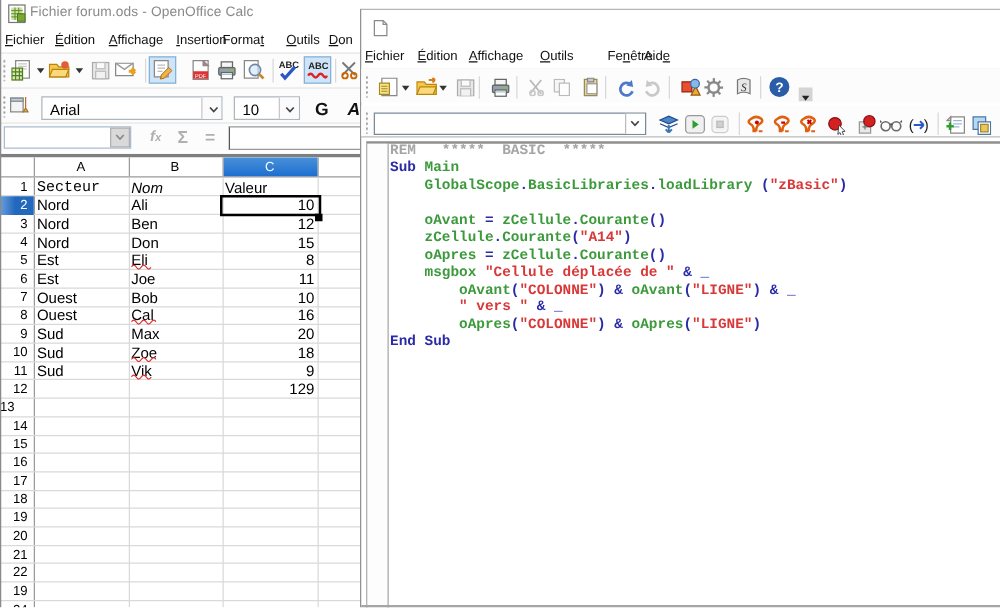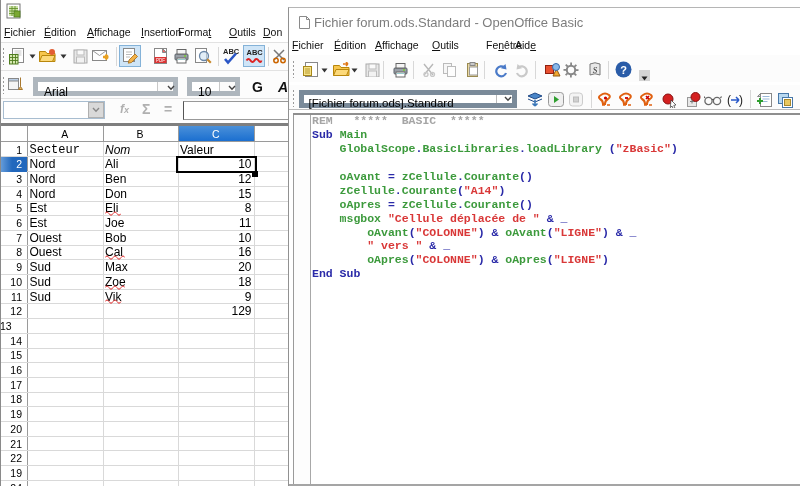--- a/index.html
+++ b/index.html
@@ -8,21 +8,21 @@
   .abs{position:absolute;}
   
   #calc{position:absolute;left:0;top:0;width:800px;height:486px;background:#fff;}
   #calc .titletext{color:#8a8a8a;font-size:11px;letter-spacing:0.1px;}
   .menubar{font-size:10.5px;color:#111;letter-spacing:0;white-space:nowrap;}
   .menubar span{position:absolute;top:0;}
   .menubar u{text-decoration:underline;text-underline-offset:1px;}
   .tbline{position:absolute;left:0;width:800px;height:1px;background:#e2e2e2;}
   .grip{position:absolute;width:3px;background-image:radial-gradient(circle,#9a9a9a 0.8px,transparent 1px);background-size:3px 4px;}
   .sep{position:absolute;width:1px;background:#d8d8d8;}
-  .combo{position:absolute;background:#fff;border:5px solid #a21caf;}
+  .combo{position:absolute;background:#fff;border:1px solid #a21caf;}
   .combo .arrowbox{position:absolute;right:0;top:0;bottom:0;width:15px;border-left:1px solid #c8c8c8;background:#fbfbfb;}
   
   #grid{position:absolute;left:0;top:123px;width:288px;height:363px;background:#fff;overflow:hidden;}
   .hdrtext{font-size:10.5px;color:#000;}
   .cellrow{position:absolute;font-size:12px;color:#000;height:14.85px;line-height:14.85px;}
   .wavy{}
   
   #basic{position:absolute;z-index:10;left:288px;top:7px;width:512px;height:479px;background:#fff;
          border-left:1px solid #919191;border-top:1px solid #b5b5b5;box-sizing:border-box;}
   #basic .titletext{color:#7d7d7d;font-size:13px;}
@@ -39,20 +39,21 @@
 
 <div id="calc">
 
   <div class="abs" style="left:0;top:0;width:800px;height:21px;background:#fff;"></div>
   <svg class="abs" style="left:6px;top:3px;" width="16" height="16" viewBox="0 0 16 16">
     <rect x="1" y="1" width="13" height="14" fill="#fff" stroke="#777" stroke-width="1"></rect>
     <rect x="3" y="3" width="9" height="10" fill="#cde3a9"></rect>
     <path d="M3 5.5h9M3 8h9M3 10.5h9M6 3v10M9 3v10" stroke="#5b8b22" stroke-width="0.8" fill="none"></path>
     <rect x="8" y="8" width="6" height="6" fill="#7aa832" stroke="#4c7a1a" stroke-width="0.8"></rect>
   </svg>
+  <div class="abs titletext" style="left:24px;top:4px;">Fichier forum.ods - OpenOffice Calc</div>
 
   <div class="menubar abs" style="left:0;top:26px;height:14px;width:800px;">
     <span style="left:4px;"><u>F</u>ichier</span>
     <span style="left:44px;"><u>É</u>dition</span>
     <span style="left:87px;"><u>A</u>ffichage</span>
     <span style="left:141px;"><u>I</u>nsertion</span>
     <span style="left:178px;">Forma<u>t</u></span>
     <span style="left:229px;"><u>O</u>utils</span>
     <span style="left:263px;"><u>D</u>on</span>
   </div>
@@ -287,21 +288,20 @@
       <path d="M0 2.6 Q 2 -0.6 4 2.6 T 8 2.6 T 12 2.6 T 16 2.6" stroke="#e03030" stroke-width="1" fill="none"></path>
     </svg>
   </div>
 
 <div id="basic">
 
   <svg class="abs" style="left:8px;top:7px;" width="15" height="15" viewBox="0 0 15 15">
     <path d="M2.5 1.5h7l3 3v9h-10z" fill="#fff" stroke="#8a8a8a" stroke-width="1"></path>
     <path d="M9.5 1.5v3h3" fill="none" stroke="#8a8a8a" stroke-width="1"></path>
   </svg>
-  <div class="abs titletext" style="left:25px;top:7px;">Fichier forum.ods.Standard - OpenOffice Basic</div>
 
   <div class="menubar abs" style="left:0;top:31px;height:14px;width:512px;">
     <span style="left:3px;"><u>F</u>ichier</span>
     <span style="left:45px;"><u>É</u>dition</span>
     <span style="left:86px;"><u>A</u>ffichage</span>
     <span style="left:143px;"><u>O</u>utils</span>
     <span style="left:197px;">Fe<u>n</u>être</span>
     <span style="left:226px;">Aid<u>e</u></span>
   </div>
   <div class="abs" style="left:0;top:46.5px;width:512px;height:1px;background:#e2e2e2;"></div>
@@ -391,21 +391,20 @@
   <div class="abs" style="left:350px;top:62px;width:11px;height:11px;background:#d4d4d4;"></div>
   <svg class="abs" style="left:352px;top:68px;" width="7" height="5" viewBox="0 0 7 5">
         <path d="M0.5 0.5h6l-3 4z" fill="#222"></path>
       </svg>
   </div>
 
   <div class="abs" style="left:0;top:77px;width:512px;height:24px;background:#fcfcfc;"></div>
   <div class="grip" style="left:3px;top:81px;height:18px;"></div>
   <div id="btb2" style="position:absolute;left:0;top:0;z-index:5;">
   <div class="combo" style="left:9.5px;top:82px;width:218px;height:18px;box-sizing:border-box;border-color:#7a8a99;">
-        <div style="position:absolute;left:5px;top:2px;font-size:11.5px;color:#000;">[Fichier forum.ods].Standard</div>
         <div class="arrowbox" style="background:#fff;border-left:1px solid #bbb;"></div>
       </div>
   <svg class="abs" style="left:214.5px;top:88px;" width="8" height="6" viewBox="0 0 8 6">
         <path d="M1 1l3 3.2L7 1" stroke="#444" stroke-width="1.4" fill="none"></path>
       </svg>
   <svg class="abs" style="left:238px;top:84px;" width="16" height="15" viewBox="0 0 16 15">
         <path d="M1 4l7-3 7 3-7 3z" fill="#4a86c8" stroke="#204a88"></path>
         <path d="M1 7l7 3 7-3" fill="none" stroke="#204a88"></path>
         <path d="M8 8v6m0 0l-2.5-2.5M8 14l2.5-2.5" stroke="#3a76b8" stroke-width="1.6" fill="none"></path>
       </svg>

